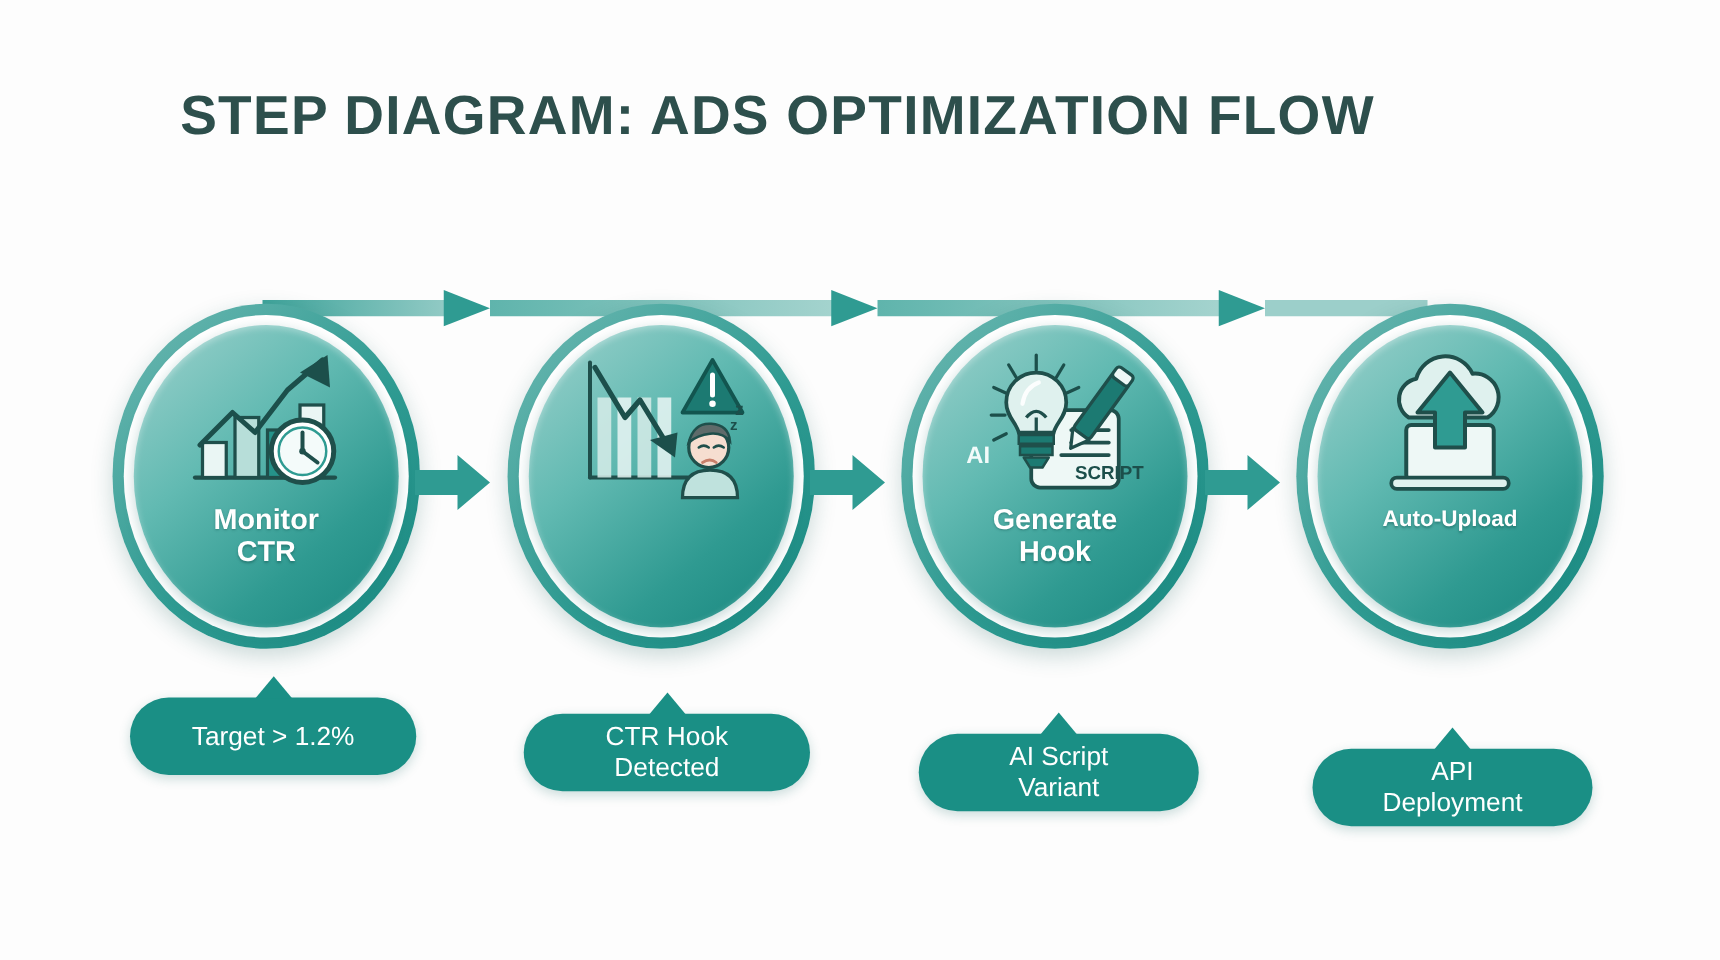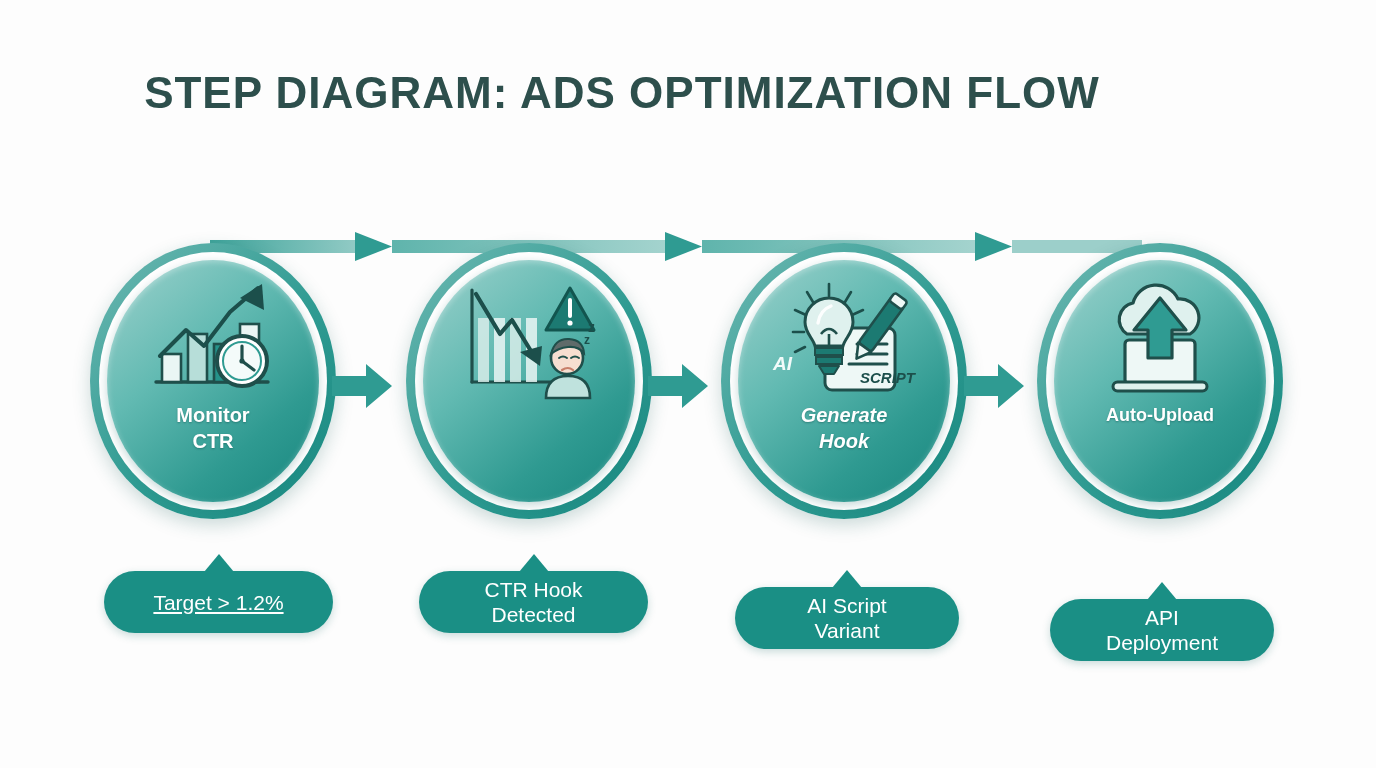--- a/index.html
+++ b/index.html
@@ -56,21 +56,21 @@
   }
 
   .step {
     position: absolute;
     top: 0;
     width: 246px;
     height: 276px;
   }
   .step-1 { left: 90px; }
   .step-2 { left: 406px; }
-  .step-3 { left: 721px; font-style: italic; }
+  .step-3 { left: 721px; }
   .step-4 { left: 1037px; }
 
   
   .ring-outer {
     position: absolute;
     inset: 0;
     border-radius: 50%;
     background: linear-gradient(135deg, #6fb9b3 0%, #2f9b92 55%, #17877f 100%);
     box-shadow: 0 6px 18px rgba(25, 90, 85, 0.22);
   }
@@ -101,21 +101,21 @@
     width: 150px;
     height: 118px;
   }
 
   .step-label {
     margin-top: 2px;
     text-align: center;
     color: #ffffff;
     font-family: "Liberation Sans", sans-serif;
     font-weight: bold;
-    font-size: 20px;
+    font-size: 23px;
     line-height: 26px;
     text-shadow: 0 1px 2px rgba(16, 80, 75, 0.45);
     white-space: pre-line;
     padding: 0 6px;
   }
   .step-label.wide { font-size: 18px; }
 
   
   .mid-arrow {
     position: absolute;
@@ -146,21 +146,21 @@
   }
   .pill-tail {
     position: absolute;
     width: 0;
     height: 0;
     border-left: 15px solid transparent;
     border-right: 15px solid transparent;
     border-bottom: 18px solid #1a8f85;
     top: -17px;
   }
-  .pill-1 { left: 104px;  width: 229px; top: 571px; text-decoration: underline; }
+  .pill-1 { left: 104px;  width: 229px; top: 558px; }
   .pill-2 { left: 419px;  width: 229px; top: 571px; }
   .pill-3 { left: 735px;  width: 224px; top: 571px; margin-top: 16px; }
   .pill-4 { left: 1050px; width: 224px; top: 571px; margin-top: 28px; }
 </style>
 </head>
 <body>
 
 <div id="canvas">
 
   <div class="title">STEP DIAGRAM: ADS OPTIMIZATION FLOW</div>

